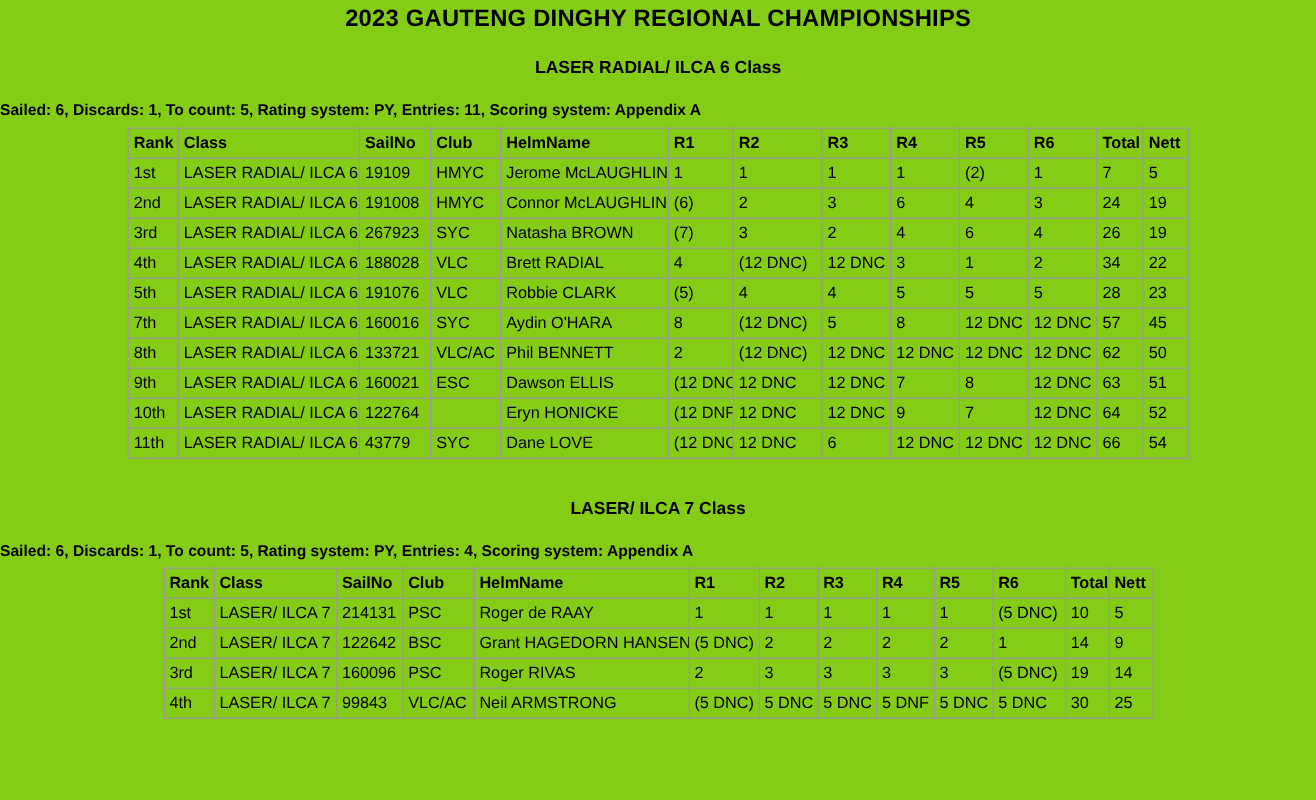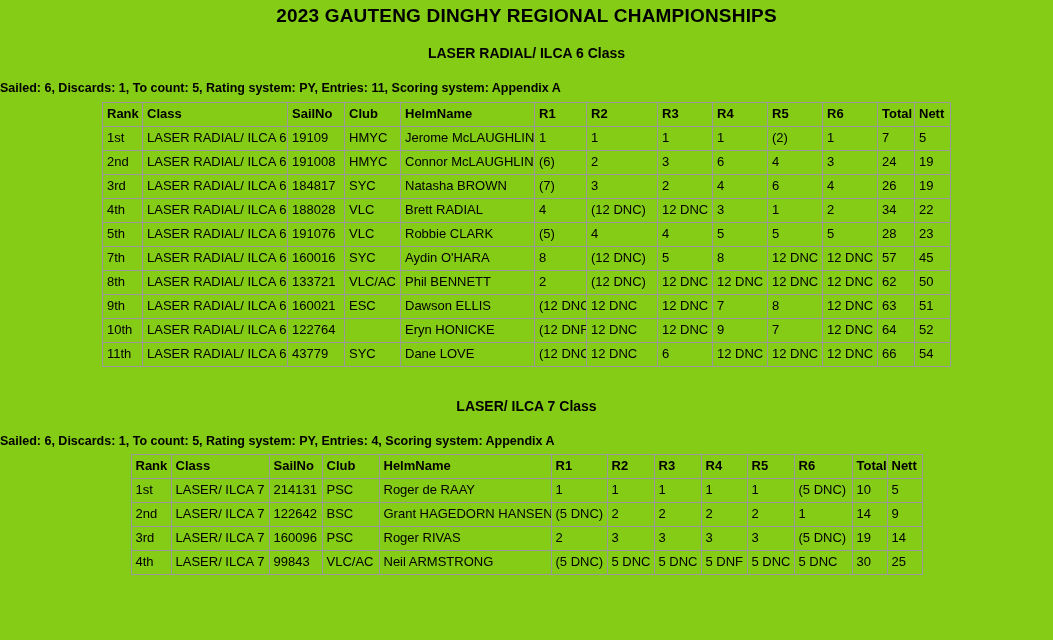--- a/index.html
+++ b/index.html
@@ -136,21 +136,21 @@
           <td>3</td>
           <td>6</td>
           <td>4</td>
           <td>3</td>
           <td>24</td>
           <td>19</td>
         </tr>
         <tr>
           <td>3rd</td>
           <td>LASER RADIAL/ ILCA 6</td>
-          <td>184817</td>
+          <td>267923</td>
           <td>SYC</td>
           <td>Natasha BROWN</td>
           <td>(7)</td>
           <td>3</td>
           <td>2</td>
           <td>4</td>
           <td>6</td>
           <td>4</td>
           <td>26</td>
           <td>19</td>

